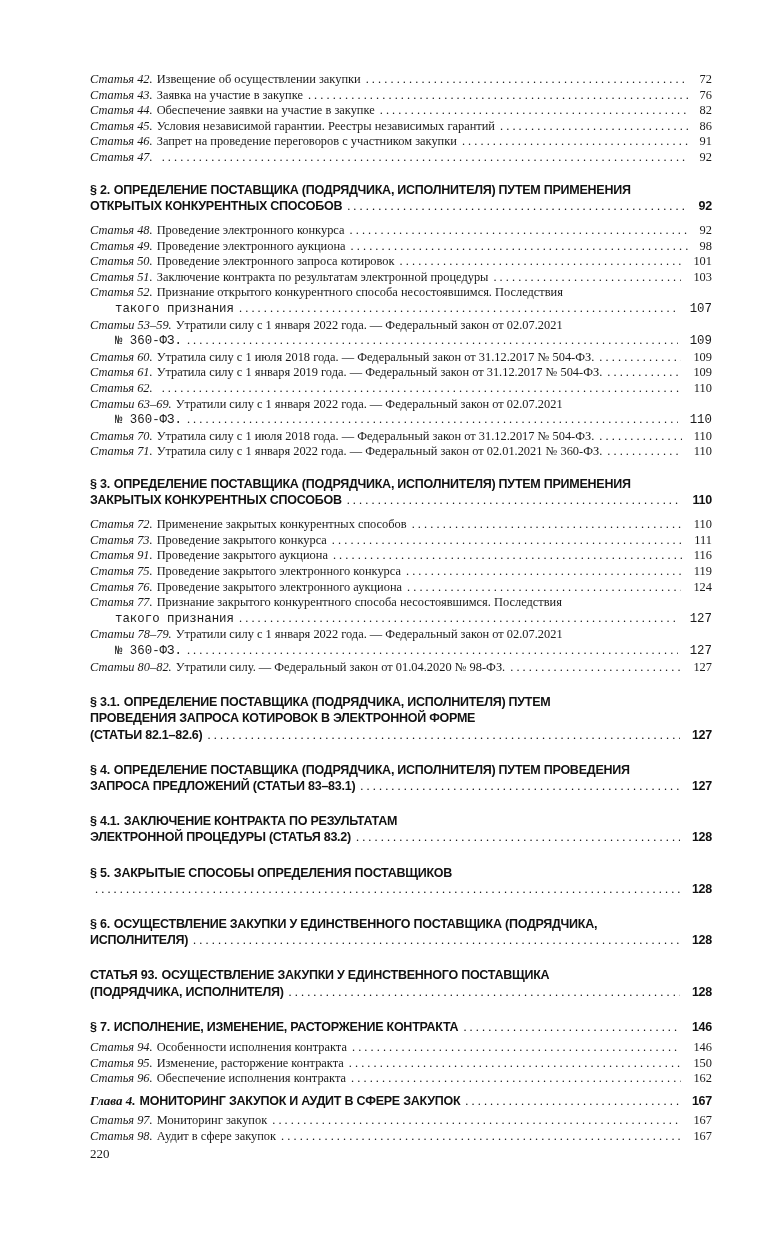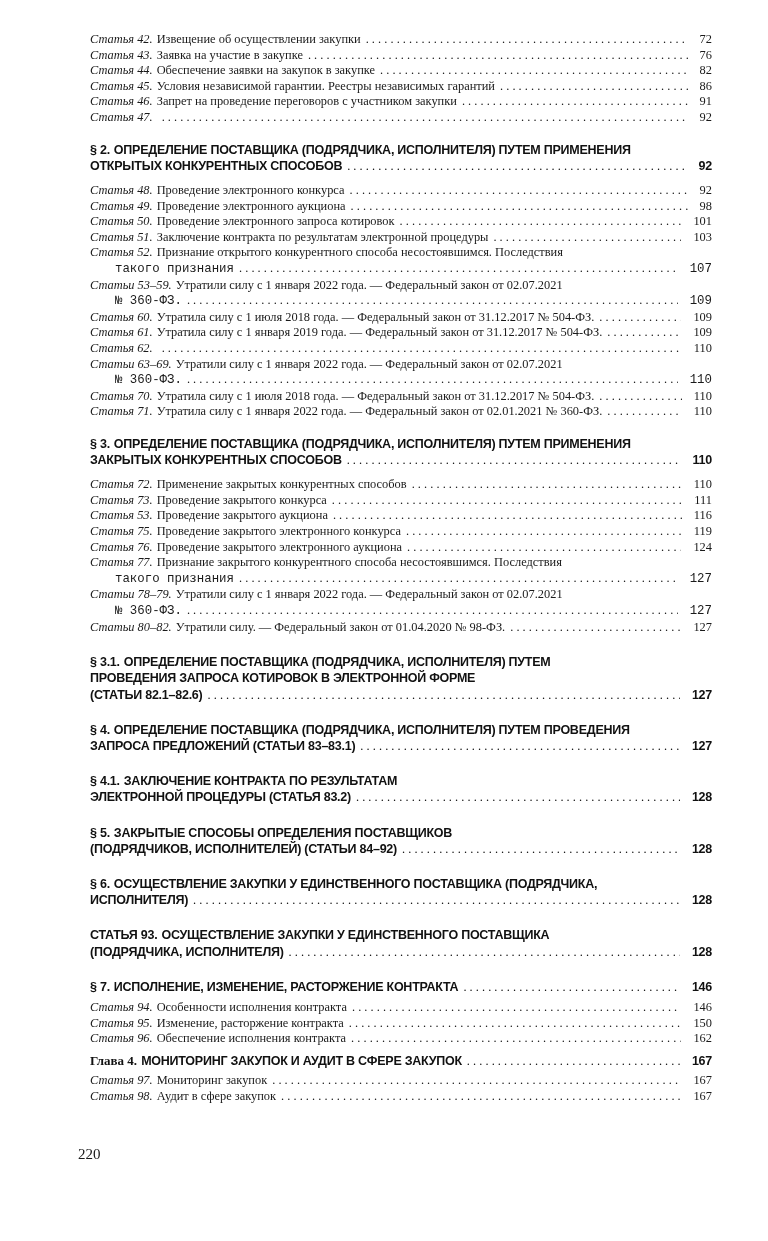--- a/index.html
+++ b/index.html
@@ -6,21 +6,21 @@
   html, body { background: #ffffff; }
   body { width: 768px; height: 1241px; overflow: hidden; }
 
   .page {
     position: relative;
     width: 768px;
     height: 1241px;
     background: #ffffff;
     color: #1a1a1a;
     font-family: "Liberation Serif", serif;
-    padding: 32px 56px 0 90px;
+    padding: 72px 56px 0 90px;
     overflow: hidden;
   }
 
   .toc { width: 100%; }
 
   .entry { font-size: 12.4px; line-height: 15.6px; }
 
   .row {
     display: flex;
     align-items: baseline;
@@ -50,20 +50,21 @@
     font-family: "Liberation Sans", sans-serif;
     font-weight: bold;
     font-size: 12.5px;
     line-height: 16.2px;
     letter-spacing: -0.25px;
     margin: 6px 0 4px;
     color: #111111;
   }
   .entry.chapter .label {
     font-family: "Liberation Serif", serif;
+    font-style: italic;
     font-weight: bold;
     font-size: 13px;
     letter-spacing: 0;
   }
 
   
   .leader {
     flex: 1 1 auto;
     min-width: 12px;
     overflow: hidden;
@@ -75,24 +76,24 @@
     letter-spacing: 0;
   }
   .leader::before {
     content: ". . . . . . . . . . . . . . . . . . . . . . . . . . . . . . . . . . . . . . . . . . . . . . . . . . . . . . . . . . . . . . . . . . . . . . . . . . . . . . . . . . . . . . . . . . . . . . . . . . . . . . . . . . . . . . . . . . . . . ";
     white-space: nowrap;
   }
   .pagenum { flex: 0 0 auto; margin-left: 10px; }
 
   .folio {
     position: absolute;
-    left: 78px;
+    left: 90px;
     top: 1146px;
     font-family: "Liberation Serif", serif;
-    font-size: 15px;
+    font-size: 13px;
     color: #1a1a1a;
   }
 </style>
 </head>
 <body>
 
 <div class="page">
   <div class="toc">
       <div class="entry article">
         <div class="row">
@@ -106,21 +107,21 @@
         <div class="row">
           <span class="label">Статья 43.</span>
           <span class="text">Заявка на участие в закупке</span>
           <span class="leader"></span>
           <span class="pagenum">76</span>
         </div>
       </div>
       <div class="entry article">
         <div class="row">
           <span class="label">Статья 44.</span>
-          <span class="text">Обеспечение заявки на закупок в закупке</span>
+          <span class="text">Обеспечение заявки на участие в закупке</span>
           <span class="leader"></span>
           <span class="pagenum">82</span>
         </div>
       </div>
       <div class="entry article">
         <div class="row">
           <span class="label">Статья 45.</span>
           <span class="text">Условия независимой гарантии. Реестры независимых гарантий</span>
           <span class="leader"></span>
           <span class="pagenum">86</span>
@@ -278,21 +279,21 @@
       <div class="entry article">
         <div class="row">
           <span class="label">Статья 73.</span>
           <span class="text">Проведение закрытого конкурса</span>
           <span class="leader"></span>
           <span class="pagenum">111</span>
         </div>
       </div>
       <div class="entry article">
         <div class="row">
-          <span class="label">Статья 53.</span>
+          <span class="label">Статья 91.</span>
           <span class="text">Проведение закрытого аукциона</span>
           <span class="leader"></span>
           <span class="pagenum">116</span>
         </div>
       </div>
       <div class="entry article">
         <div class="row">
           <span class="label">Статья 75.</span>
           <span class="text">Проведение закрытого электронного конкурса</span>
           <span class="leader"></span>
@@ -372,21 +373,20 @@
           <span class="leader"></span>
           <span class="pagenum">128</span>
         </div>
       </div>
       <div class="entry block">
         <div class="row">
           <span class="label">§ 5.</span>
           <span class="text">ЗАКРЫТЫЕ СПОСОБЫ ОПРЕДЕЛЕНИЯ ПОСТАВЩИКОВ</span>
         </div>
         <div class="row cont">
-          <span class="text">(ПОДРЯДЧИКОВ, ИСПОЛНИТЕЛЕЙ) (СТАТЬИ 84–92)</span>
           <span class="leader"></span>
           <span class="pagenum">128</span>
         </div>
       </div>
       <div class="entry block">
         <div class="row">
           <span class="label">§ 6.</span>
           <span class="text">ОСУЩЕСТВЛЕНИЕ ЗАКУПКИ У ЕДИНСТВЕННОГО ПОСТАВЩИКА (ПОДРЯДЧИКА,</span>
         </div>
         <div class="row cont">

